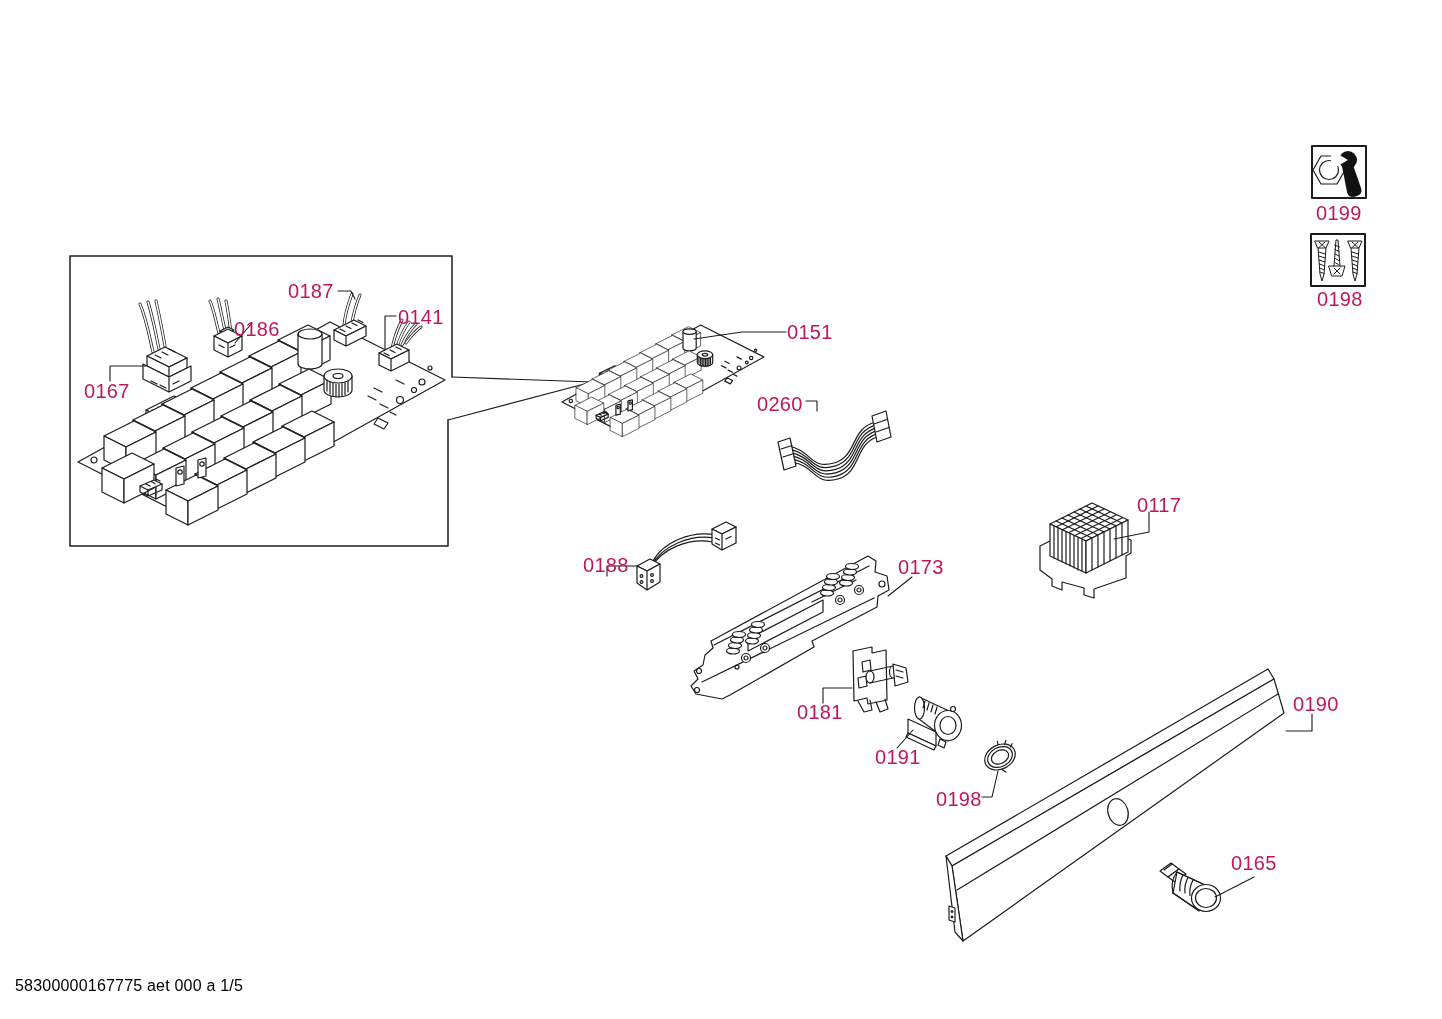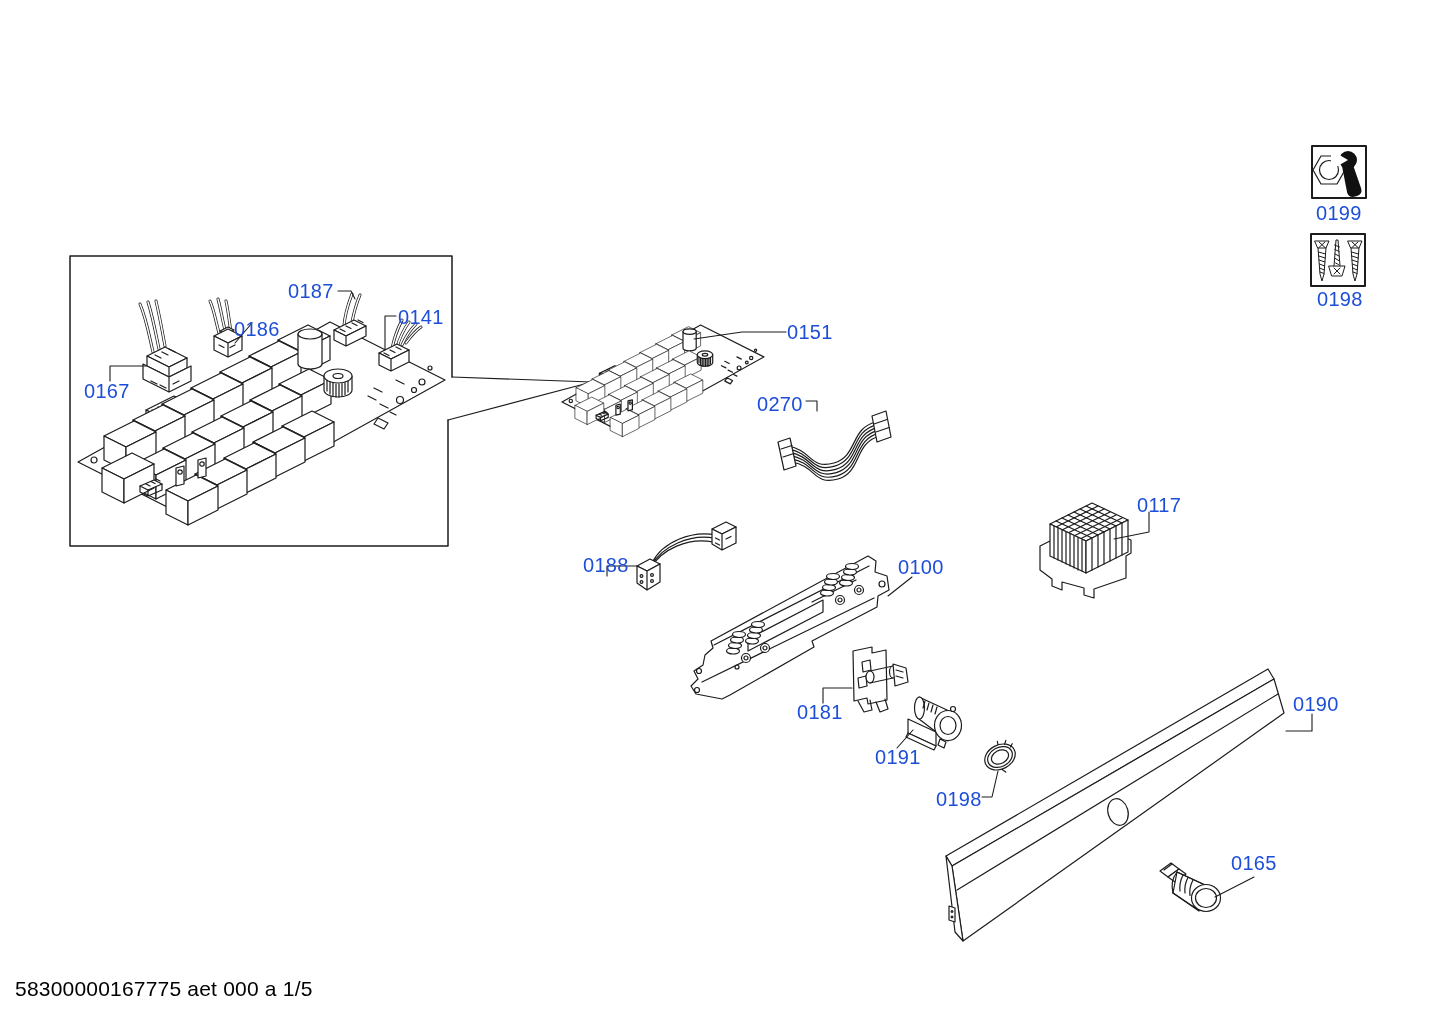--- a/index.html
+++ b/index.html
@@ -2,25 +2,25 @@
 <html><head>
 <meta charset="utf-8">
 <style>
   html,body{margin:0;padding:0;}
   body{
     width:1442px;height:1019px;position:relative;overflow:hidden;
     background:#ffffff;font-family:"Liberation Sans",sans-serif;color:#000;
   }
   #art{position:absolute;left:0;top:0;}
   .callout{
-    position:absolute;font-size:20px;line-height:1;color:#1d4ed8;
+    position:absolute;font-size:20px;line-height:1;color:#be185d;
     white-space:nowrap;letter-spacing:.3px;
   }
   .footer-code{
-    position:absolute;left:15px;top:977px;font-size:21px;letter-spacing:.2px;
+    position:absolute;left:15px;top:977px;font-size:16px;letter-spacing:.2px;
   }
   .wire{stroke:#1c1c1c;stroke-width:3;fill:none;}
   .wirec{stroke:#ffffff;stroke-width:1.5;fill:none;}
   .leader{stroke:#1c1c1c;stroke-width:1.1;fill:none;}
   #pboard *{vector-effect:non-scaling-stroke;}
 </style>
 </head>
 <body>
 
 <svg id="art" width="1442" height="1019" viewBox="0 0 1442 1019" stroke="#1c1c1c" stroke-width="1.2" fill="none" stroke-linecap="round" stroke-linejoin="round">
@@ -311,23 +311,23 @@
     <path d="M1312 714 L1312 731 L1286 731"></path>
     <path d="M1254 877 L1215 897"></path>
   </g>
 </svg>
 
 <div class="callout" style="left:288px;top:281px">0187</div>
 <div class="callout" style="left:234px;top:319px">0186</div>
 <div class="callout" style="left:398px;top:307px">0141</div>
 <div class="callout" style="left:84px;top:381px">0167</div>
 <div class="callout" style="left:787px;top:322px">0151</div>
-<div class="callout" style="left:757px;top:394px">0270</div>
+<div class="callout" style="left:757px;top:394px">0260</div>
 <div class="callout" style="left:583px;top:555px">0188</div>
-<div class="callout" style="left:898px;top:557px">0100</div>
+<div class="callout" style="left:898px;top:557px">0173</div>
 <div class="callout" style="left:797px;top:702px">0181</div>
 <div class="callout" style="left:875px;top:747px">0191</div>
 <div class="callout" style="left:936px;top:789px">0198</div>
 <div class="callout" style="left:1137px;top:495px">0117</div>
 <div class="callout" style="left:1293px;top:694px">0190</div>
 <div class="callout" style="left:1231px;top:853px">0165</div>
 <div class="callout" style="left:1316px;top:203px">0199</div>
 <div class="callout" style="left:1317px;top:289px">0198</div>
 
 <div class="footer-code">58300000167775 aet 000 a 1/5</div>

